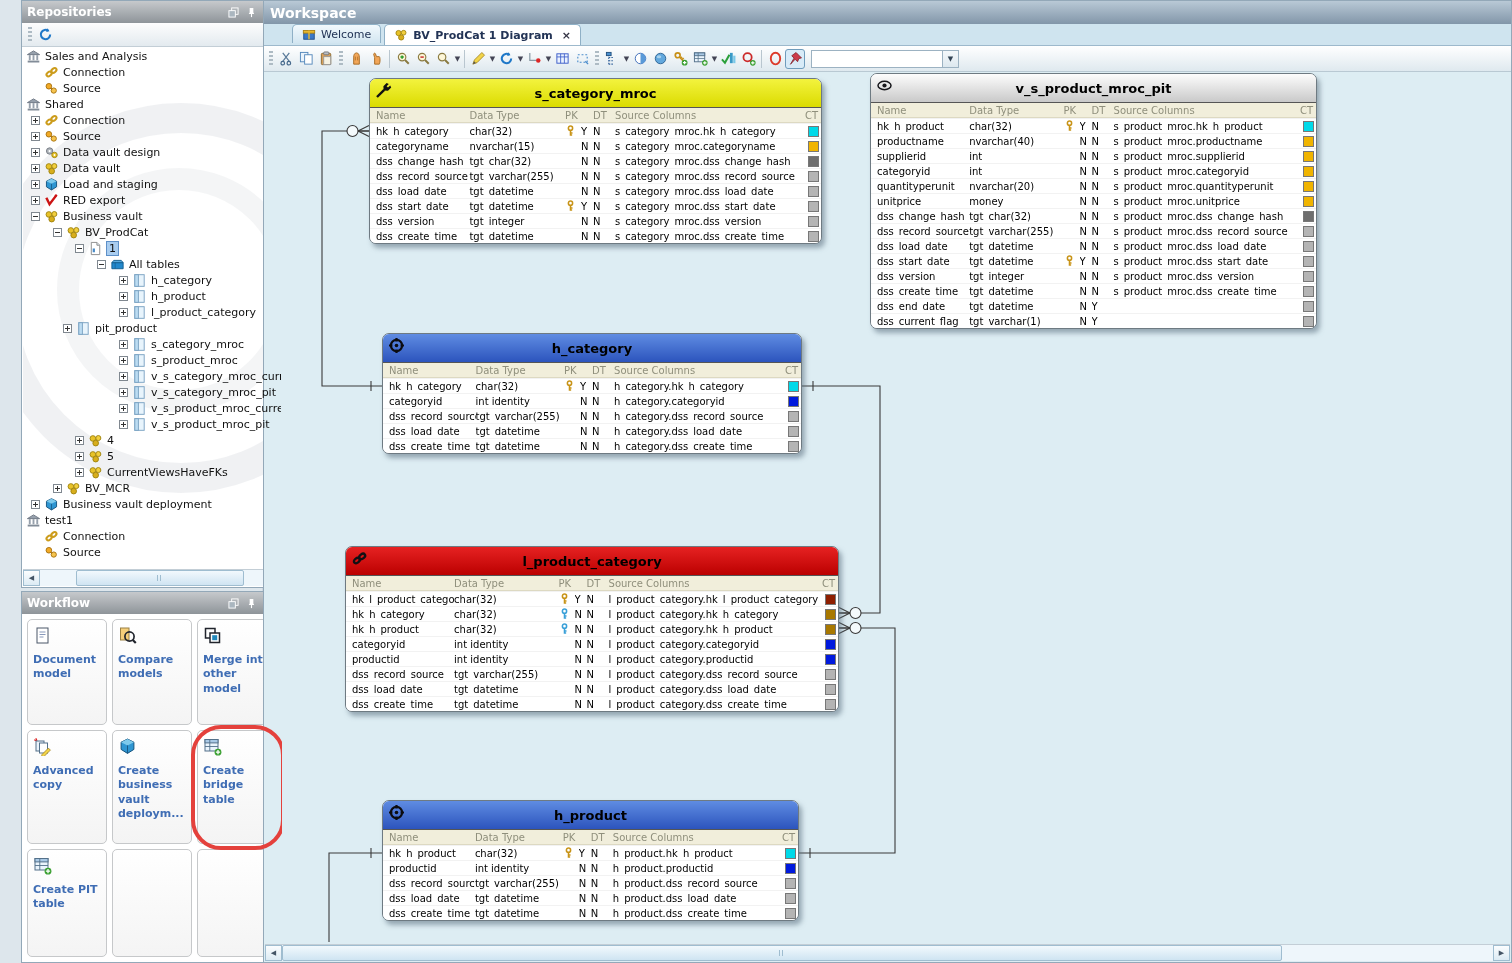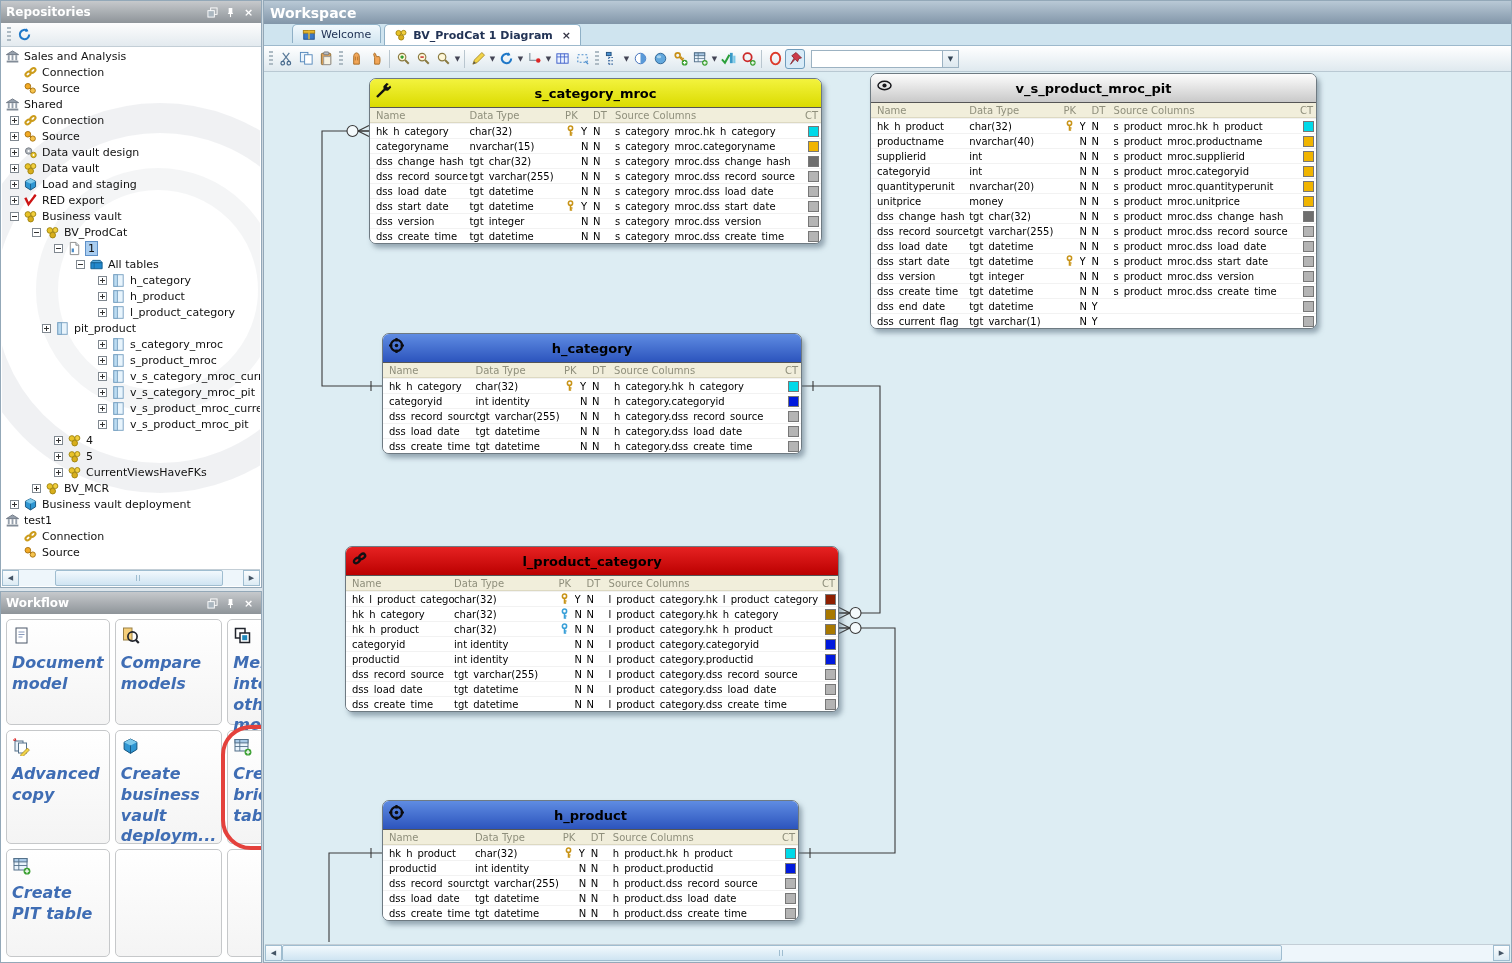--- a/index.html
+++ b/index.html
@@ -1,21 +1,21 @@
 <!DOCTYPE html>
 <html><head>
 <meta charset="utf-8">
 <style>
   *{box-sizing:border-box;margin:0;padding:0;}
   html,body{width:1512px;height:963px;overflow:hidden;}
   body{font-family:"DejaVu Sans","Liberation Sans",sans-serif;background:#c8d4dc;font-size:11px;}
   .app{position:relative;width:1512px;height:963px;background:#cdd8e0;}
 
   
-  .panel{position:absolute;border:1px solid #93a8b8;background:#fff;overflow:hidden;}
+  .panel{position:absolute;border:1px solid #93a8b8;background:#fff;overflow:hidden;margin-left:21px;}
   .phdr{height:22px;display:flex;align-items:center;padding:0 5px;color:#fff;font-weight:bold;font-size:12px;
         background:linear-gradient(#c6c9cc,#8e9499);}
   .phdr .sp{flex:1;}
   .dockbtn{width:15px;height:15px;margin-left:3px;display:flex;align-items:center;justify-content:center;color:#fff;font-size:11px;cursor:default;}
   .dockbtn svg{width:11px;height:11px;}
 
   
   .left-col{position:absolute;left:0;top:0;width:262px;height:963px;background:#dde6ec;}
   .panel.repositories{left:0;top:0;width:262px;height:588px;}
   .panel.workflow{left:0;top:591px;width:262px;height:372px;}
@@ -41,21 +41,21 @@
   .tlabel.sel{background:#a9cdf0;outline:1px solid #5e90c8;padding:0 2px;}
 
   .hscroll{position:absolute;left:1px;right:1px;bottom:1px;height:17px;background:#eef6fb;border-top:1px solid #c3ced6;display:flex;align-items:stretch;}
   .sarrow{width:17px;background:linear-gradient(#fbfdfe,#dcebf4);border:1px solid #9fbdd0;display:flex;align-items:center;justify-content:center;font-size:7px;color:#456;}
   .sthumb{background:linear-gradient(#f2f9fd,#cfe4f2);border:1px solid #9fbdd0;border-radius:2px;position:relative;}
   .sthumb::after{content:"";position:absolute;left:50%;top:4px;bottom:4px;width:5px;margin-left:-3px;
     background:repeating-linear-gradient(90deg,#9fbdd0 0 1px,transparent 1px 3px);}
 
   
   .tiles{display:grid;grid-template-columns:repeat(3,1fr);grid-template-rows:106px 114px 108px;gap:5px;padding:5px;}
-  .tile{border:1px solid #c6c8ca;border-radius:5px;background:linear-gradient(#ffffff,#f4f4f4);padding:6px 5px;position:relative;color:#3f6db4;font-weight:bold;font-size:16px;line-height:1.3;font-style:italic;}
+  .tile{border:1px solid #c6c8ca;border-radius:5px;background:linear-gradient(#ffffff,#f4f4f4);padding:6px 5px;position:relative;color:#3f6db4;font-weight:bold;font-size:11px;line-height:1.3;}
   .tile .wicon{display:block;width:19px;height:19px;margin-bottom:8px;}
   .tile .wicon svg{width:19px;height:19px;}
   .ring{position:absolute;left:-7px;right:-9px;top:-6px;bottom:-7px;border:4px solid #e4413c;border-radius:30px;pointer-events:none;z-index:6;}
 
   
   .workspace{position:absolute;left:263px;top:0;width:1249px;height:963px;border:1px solid #93a8b8;background:#ddedf3;}
   .ws-hdr{height:23px;display:flex;align-items:center;padding:0 6px;color:#fff;font-weight:bold;font-size:14px;
           background:linear-gradient(#b9c9d6,#8296a9);}
   .tabs{height:22px;background:#cfe4ef;display:flex;padding-left:28px;border-bottom:1px solid #9db9cc;}
   .tab{display:flex;align-items:center;height:19px;padding:0 9px;margin-right:3px;border:1px solid #8fb0c6;border-bottom:none;border-radius:5px 5px 0 0;

